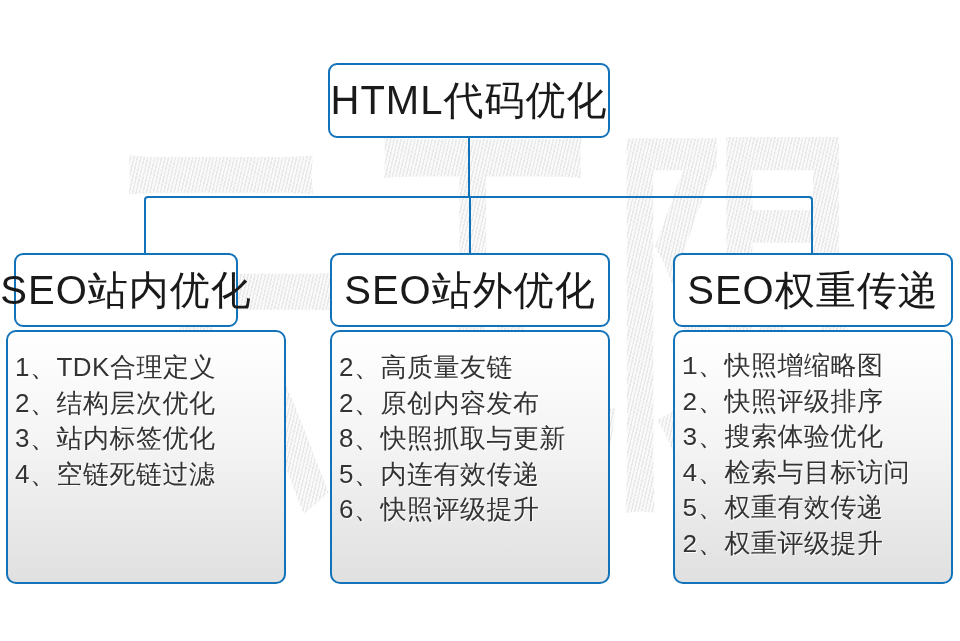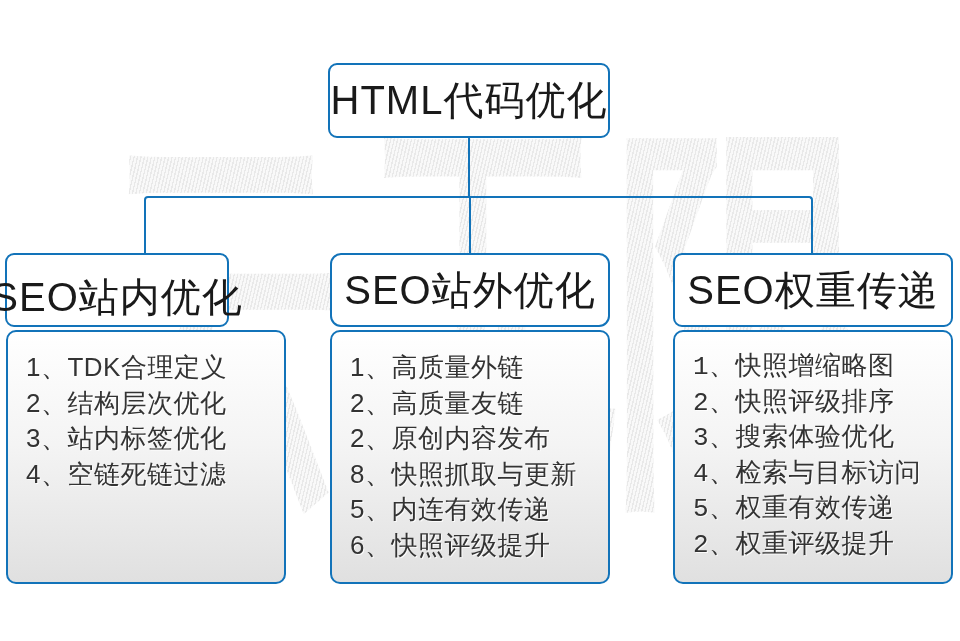--- a/index.html
+++ b/index.html
@@ -67,22 +67,22 @@
     border-radius: 9px;
     display: flex;
     align-items: center;
     justify-content: center;
     color: #1a1a1a;
     font-size: 40px;
     letter-spacing: 1px;
     white-space: nowrap;
   }
   .node-root { left: 328px; top: 63px;  width: 282px; height: 75px; }
-  .node-b0   { left: 5px;   top: 253px; width: 224px; height: 74px; align-items: flex-end; }
-  .node-b1   { left: 330px; top: 253px; width: 280px; height: 74px; border-radius: 11px; }
+  .node-b0   { left: 14px;   top: 253px; width: 224px; height: 74px; }
+  .node-b1   { left: 330px; top: 253px; width: 280px; height: 74px; }
   .node-b2   { left: 673px; top: 253px; width: 280px; height: 74px; }
 
   
   .panel {
     position: absolute;
     z-index: 2;
     box-sizing: border-box;
     top: 330px;
     height: 254px;
     width: 280px;
@@ -90,21 +90,21 @@
     border-radius: 10px;
     background: linear-gradient(180deg, #ffffff 0%, #f4f4f4 45%, #e0e0e0 100%);
   }
   .panel-b0 { left: 6px; }
   .panel-b1 { left: 330px; }
   .panel-b2 { left: 673px; font-family: Liberation Mono, monospace; }
 
   .panel ul {
     list-style: none;
     margin: 0;
-    padding: 18px 6px 0 18px;
+    padding: 18px 6px 0 7px;
   }
   .panel li {
     font-size: 26px;
     line-height: 35.5px;
     color: #333333;
     text-shadow: 1px 1px 0 rgba(255,255,255,0.85);
     white-space: nowrap;
     letter-spacing: 0.5px;
   }
 </style>
@@ -135,21 +135,20 @@
   <ul>
     <li>1、TDK合理定义</li>
     <li>2、结构层次优化</li>
     <li>3、站内标签优化</li>
     <li>4、空链死链过滤</li>
   </ul>
 </div>
 
 <div class="panel panel-b1">
   <ul>
-    <li>1、高质量外链</li>
     <li>2、高质量友链</li>
     <li>2、原创内容发布</li>
     <li>8、快照抓取与更新</li>
     <li>5、内连有效传递</li>
     <li>6、快照评级提升</li>
   </ul>
 </div>
 
 <div class="panel panel-b2">
   <ul>

